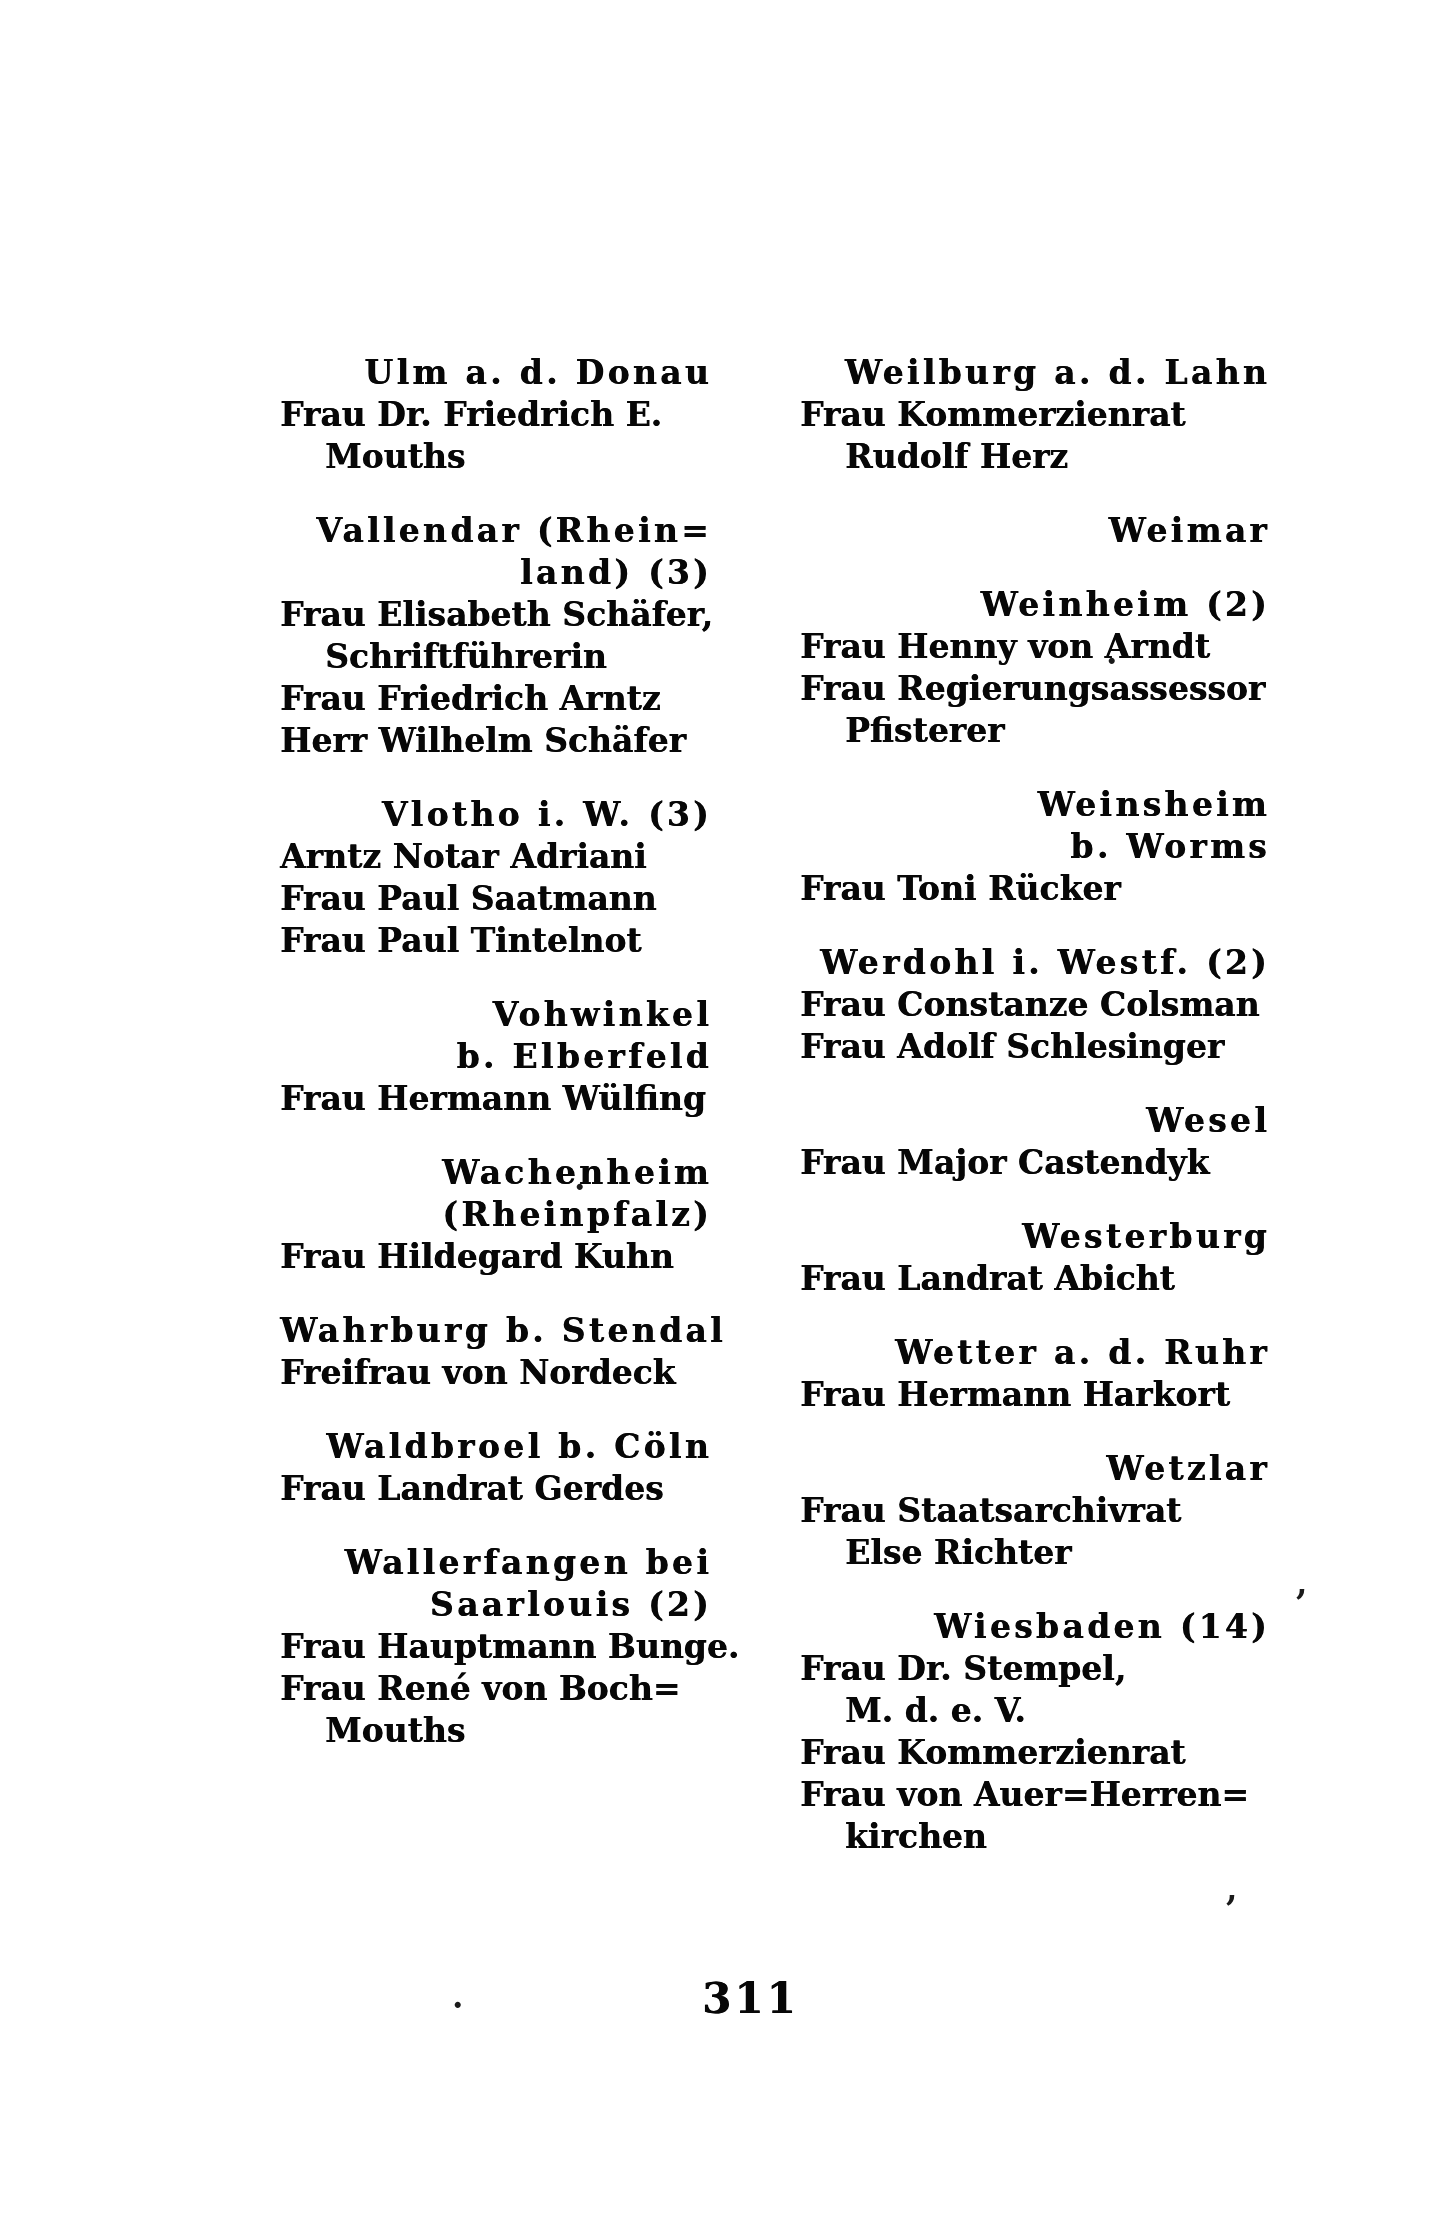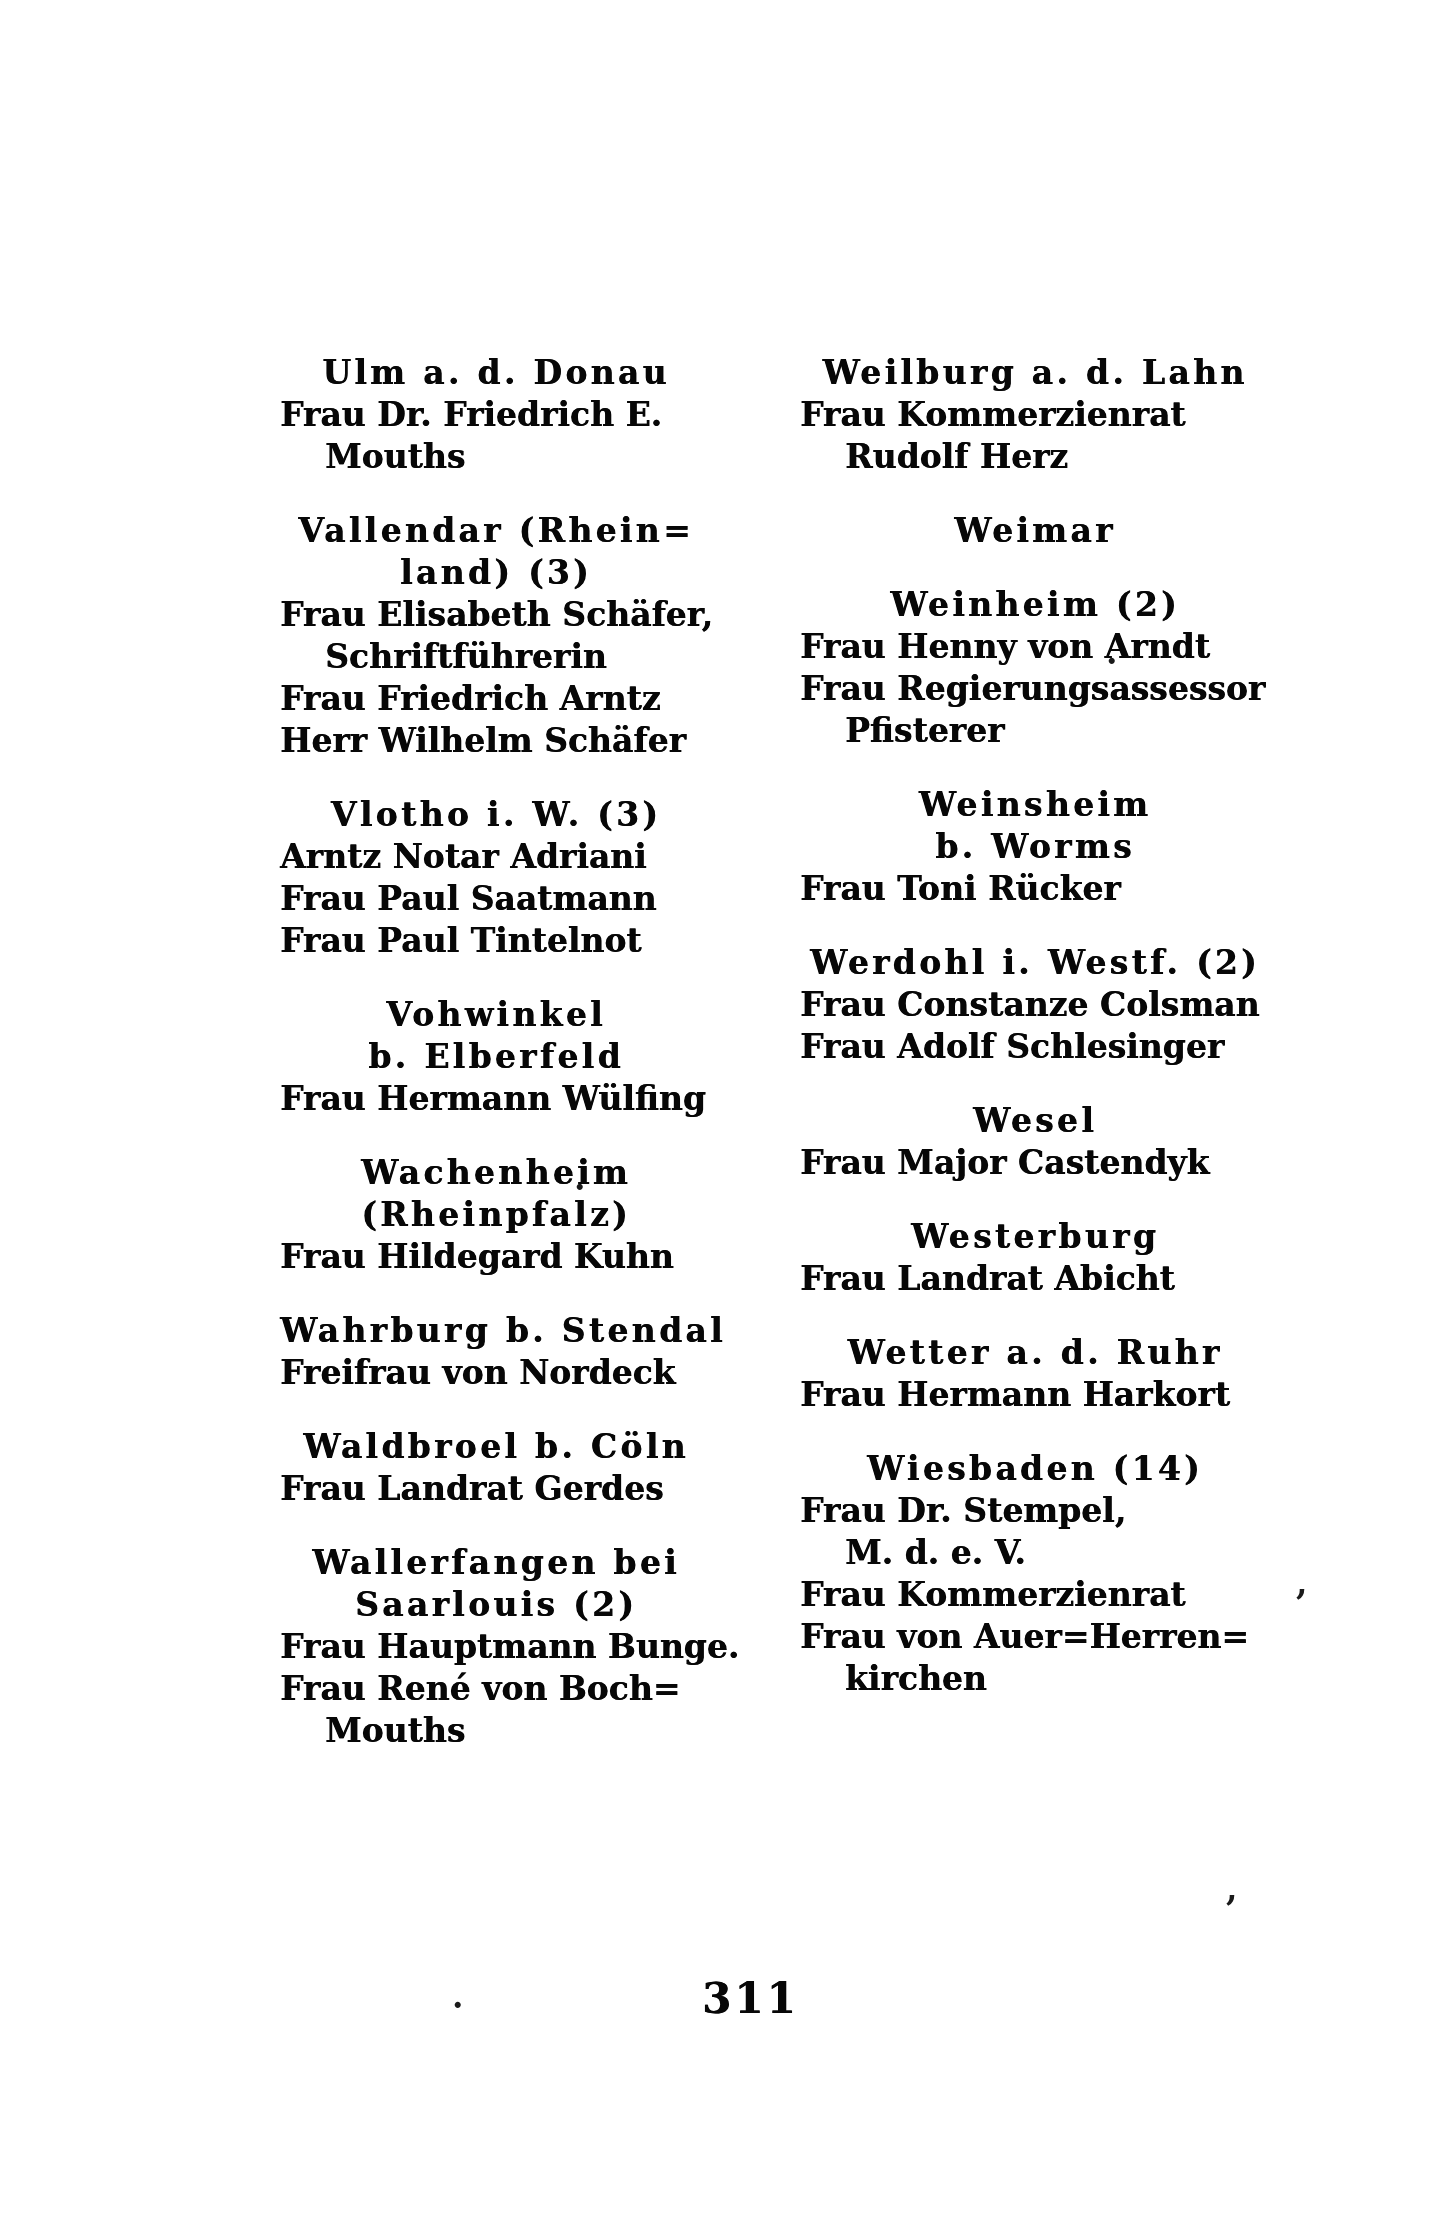--- a/index.html
+++ b/index.html
@@ -21,21 +21,21 @@
     font-size: 33px;
     text-shadow: 0.5px 0 0 currentColor;
   }
   .col-left  { left: 280px; width: 432px; }
   .col-right { left: 800px; width: 470px; }
 
   .section { margin-top: 32px; }
   .section:first-child { margin-top: 0; }
 
   .hline {
-    text-align: center;
+    text-align: right;
     letter-spacing: 0.1em;
     white-space: nowrap;
     line-height: 42px;
   }
 
   .eline {
     white-space: nowrap;
     line-height: 42px;
   }
   .eline.cont { padding-left: 45px; }
@@ -210,20 +210,29 @@
         <div>
           <div class="eline">Frau Landrat Abicht</div>
         </div>
       </div>
       <div class="section">
         <div>
           <div class="hline">Wetter a. d. Ruhr</div>
         </div>
         <div>
           <div class="eline">Frau Hermann Harkort</div>
+        </div>
+      </div>
+      <div class="section">
+        <div>
+          <div class="hline">Wetzlar</div>
+        </div>
+        <div>
+          <div class="eline">Frau Staatsarchivrat</div>
+          <div class="eline cont">Else Richter</div>
         </div>
       </div>
       <div class="section">
         <div>
           <div class="hline">Wiesbaden (14)</div>
         </div>
         <div>
           <div class="eline">Frau Dr. Stempel,</div>
           <div class="eline cont">M. d. e. V.</div>
         </div>

